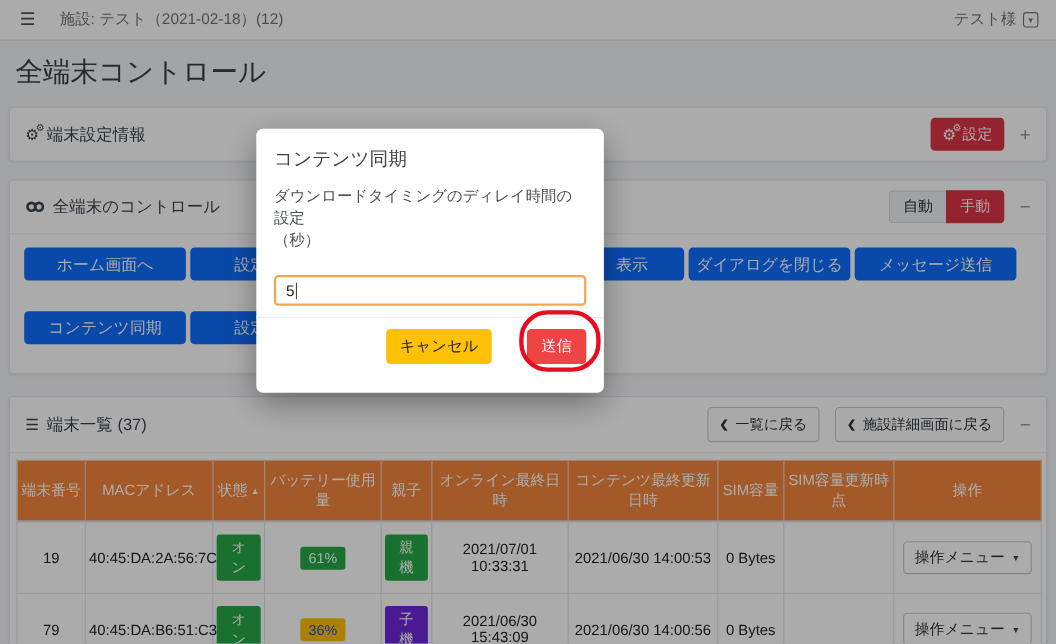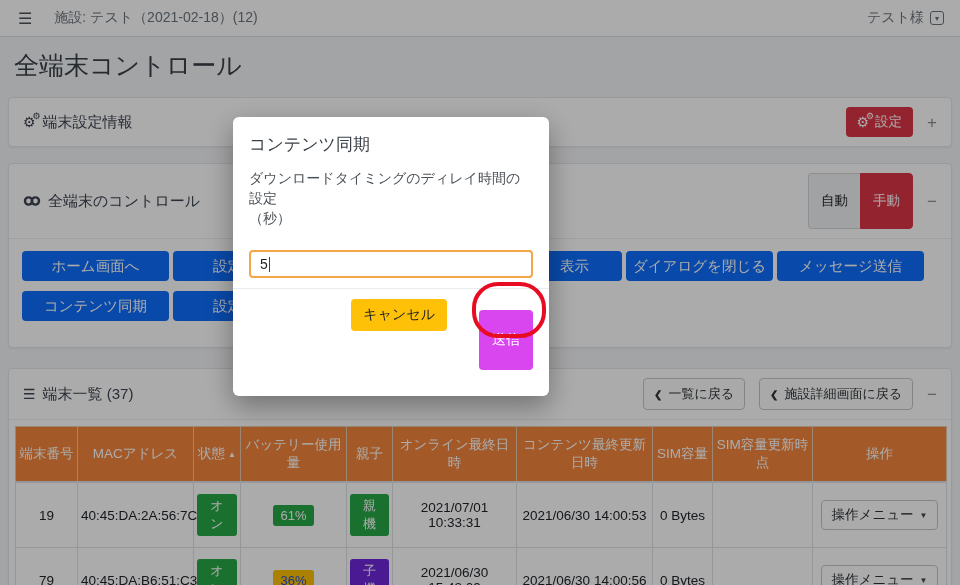--- a/index.html
+++ b/index.html
@@ -32,25 +32,25 @@
   .list-icon { font-size:14px; }
 
   
   .btn { border:none; border-radius:4px; cursor:pointer; font-family:inherit; }
   .btn-danger { background:#dc3545; color:#fff; font-size:13.5px; padding:6px 11px;
     display:inline-flex; align-items:center; gap:6px; }
   .ctl-btn { width:147px; height:30px; background:#0d6efd; color:#fff; font-size:14.5px;
     display:inline-flex; align-items:center; justify-content:center; }
   .ctl-btn.occl-left { justify-content:flex-start; padding-left:40px; }
   .ctl-btn.occl-right { justify-content:flex-start; padding-left:85px; }
-  .btn-row { display:flex; gap:4px; margin-bottom:10px; }
+  .btn-row { display:flex; gap:4px; margin-bottom:28px; }
   .card-body { padding:12px 13px 26px 13px; }
 
   .toggle-group { display:inline-flex; }
-  .toggle-group .tg { font-size:13.5px; padding:18px 12px; cursor:pointer; }
+  .toggle-group .tg { font-size:13.5px; padding:5px 12px; cursor:pointer; }
   .tg-light { background:#f1f2f4; color:#212529; border:1px solid #d2d5d8; border-right:none;
     border-radius:4px 0 0 4px; }
   .tg-danger { background:#dc3545; color:#fff; border:1px solid #dc3545; border-radius:0 4px 4px 0; }
 
   .btn-outline { background:#fdfdfd; border:1px solid #c4c8cc; border-radius:4px; color:#2e3338;
     font-size:13px; padding:6px 10px; display:inline-flex; align-items:center; gap:6px; cursor:pointer; }
   .chev { font-size:10px; font-weight:bold; }
 
   
   .tbl-wrap { padding:6px; }
@@ -74,21 +74,21 @@
     border-radius:6px; box-shadow:0 10px 28px rgba(0,0,0,0.35); }
   .modal-body { padding:16px 16px 10px 16px; }
   .modal-title { font-size:17px; color:#3a4148; margin-bottom:12px; }
   .modal-text { font-size:14px; color:#4a5056; line-height:20px; margin-bottom:22px; }
   .modal-input { width:100%; height:28px; border:2px solid #f5a64b; border-radius:4px;
     padding:3px 9px; font-size:14px; color:#222; display:flex; align-items:center; }
   .caret-bar { display:inline-block; width:1px; height:15px; background:#444; margin-left:1px; }
   .modal-footer { border-top:1px solid #e9ecef; padding:10px 16px 26px 16px;
     display:flex; justify-content:flex-end; align-items:flex-start; gap:32px; position:relative; }
   .btn-warning { background:#ffc107; color:#212529; font-size:14px; padding:7px 12px; }
-  .btn-primary { background:#d946ef; color:#fff; font-size:14px; padding:21px 13px;margin-top:11px; }
+  .btn-primary { background:#ef4444; color:#fff; font-size:14px; padding:7px 13px; }
   .red-ellipse { position:absolute; right:3px; top:-7px; width:74px; height:56px;
     border:4px solid #e80c23; border-radius:26px; pointer-events:none; }
 </style>
 </head>
 <body>
 
 <div class="navbar">
   <span class="hamburger">☰</span>
   <span class="breadcrumb">施設: テスト（2021-02-18）(12)</span>
   <span class="nav-right">

